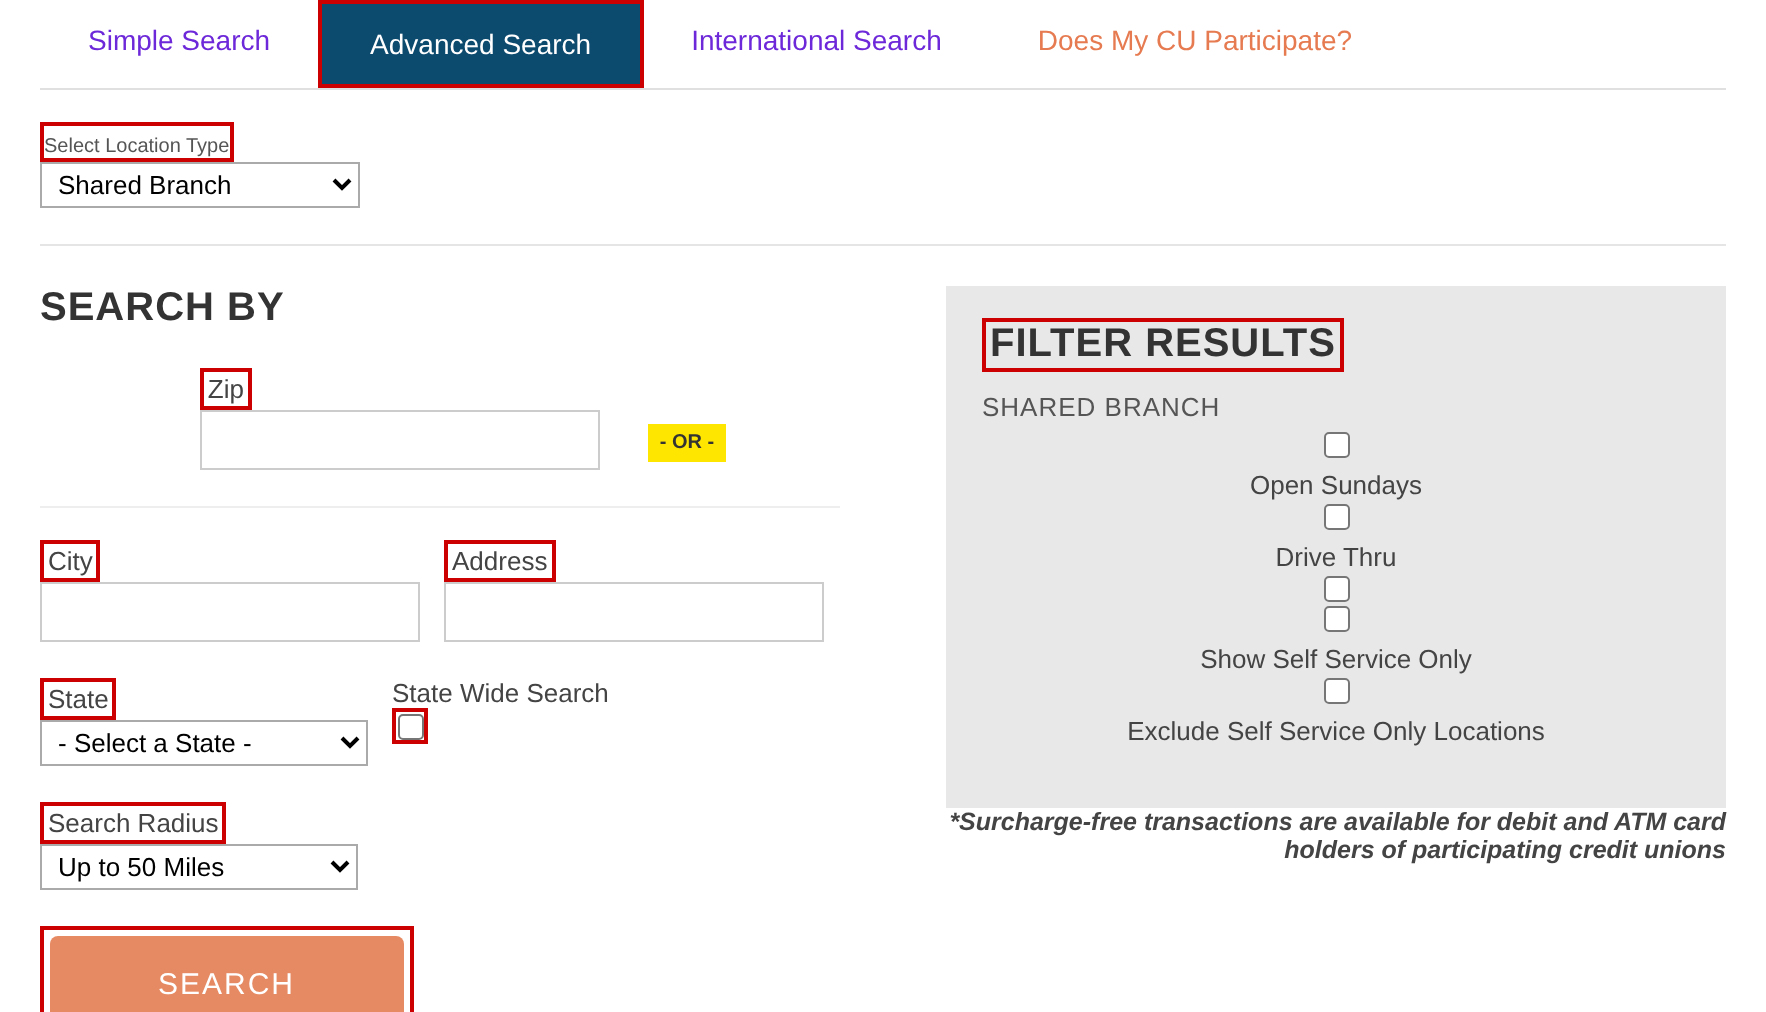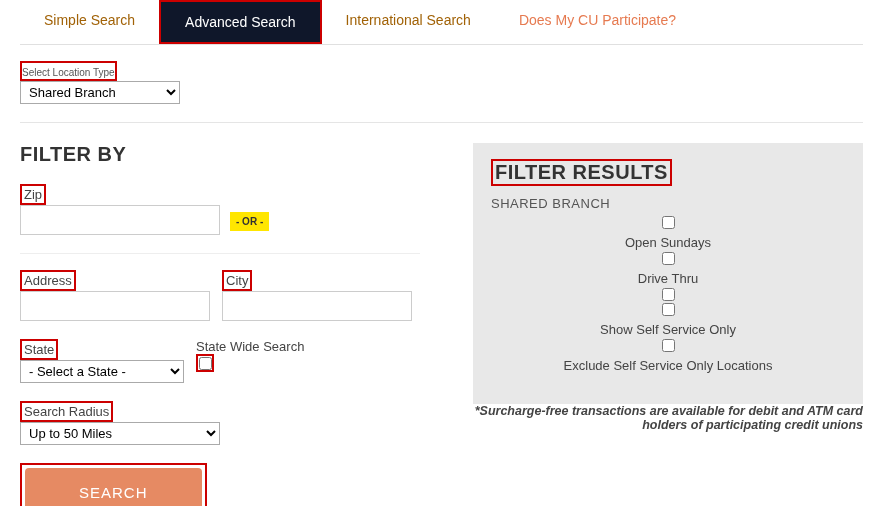--- a/index.html
+++ b/index.html
@@ -1,44 +1,44 @@
 <!DOCTYPE html>
 <html><head>
 <meta charset="utf-8">
 <style>
 * { box-sizing: border-box; margin: 0; padding: 0; }
 body { font-family: Arial, Helvetica, sans-serif; font-size: 14px; color: #333; width: 883px; }
 .container { padding: 0 20px; }
 .tabs { display: flex; border-bottom: 1px solid #e0e0e0; margin-bottom: 16px; }
-.tab { padding: 12px 24px; color: #a16207; cursor: pointer; background: #fff; }
-.tab.active { background: #0f172a; color: #fff; }
+.tab { padding: 12px 24px; color: #6d28d9; cursor: pointer; background: #fff; }
+.tab.active { background: #0c4a6e; color: #fff; }
 .tab.link { color: #e67a50; }
 .redbox { border: 2px solid #c00; display: inline-block; }
 .section-label { font-size: 10px; color: #555; margin-bottom: 4px; }
 select { font-size: 13px; padding: 2px 4px; border: 1px solid #aaa; background: #fff; }
 .loc-select { width: 160px; }
 hr { border: none; border-top: 1px solid #e5e5e5; margin: 14px 0 20px 0; }
 .columns { display: flex; gap: 30px; }
 .left { flex: 1; }
 .right { width: 390px; }
 h2 { font-size: 20px; font-weight: bold; letter-spacing: 0.5px; margin-bottom: 18px; font-family: Arial, sans-serif; }
 .field-label { font-size: 13px; color: #444; display: inline-block; padding: 1px 2px; }
 .row { margin-bottom: 18px; }
 input[type=text] { border: 1px solid #ccc; padding: 6px; font-size: 13px; height: 30px; }
-.zip-row { display: flex; align-items: flex-end; gap: 10px; }
+.zip-row { display: flex; align-items: flex-end; gap: 24px; justify-content: center; }
 .zip-input { width: 200px; }
 .or-tag { background: #ffe600; font-weight: bold; padding: 4px 6px; font-size: 10px; margin-bottom: 4px; }
 .addr-row { display: flex; gap: 12px; }
 .addr-input { width: 190px; }
 .city-input { width: 190px; }
 .state-row { display: flex; gap: 12px; align-items: flex-start; margin-top: 16px; }
 .state-select { width: 164px; }
 .sws { display: flex; flex-direction: column; }
 .sws label { font-size: 13px; color: #444; }
-.radius-select { width: 200px; }
+.radius-select { width: 159px; }
 .search-btn { background: #e68a63; color: #fff; border: none; padding: 16px 54px; font-size: 15px; letter-spacing: 1px; border-radius: 4px; cursor: pointer; }
 .filter-panel { background: #e8e8e8; padding: 16px 18px 30px 18px; }
 .filter-panel h2 { margin-bottom: 10px; }
 .filter-sub { font-size: 13px; color: #555; margin-bottom: 4px; letter-spacing: 0.5px; }
 .filter-list { list-style: none; }
 .filter-list li { font-size: 13px; color: #444; padding: 1px 0; display: flex; align-items: center; gap: 6px; flex-direction: column; }
 .filter-list input[type=checkbox] { margin: 0; }
 .footnote { font-size: 12.5px; color: #444; text-align: right; font-style: italic; font-weight: bold; }
 .hr-thin { border: none; border-top: 1px solid #eee; margin: 10px 0 16px 0; width: 400px; }
 </style>
@@ -59,40 +59,40 @@
     <span class="redbox"><span class="section-label">Select Location Type</span></span><br>
     <select class="loc-select">
       <option>Shared Branch</option>
     </select>
   </div>
 
   <hr>
 
   <div class="columns">
     <div class="left">
-      <h2>FILTER BY</h2>
+      <h2>SEARCH BY</h2>
 
       <div class="row zip-row">
         <div>
           <span class="redbox"><span class="field-label">Zip</span></span><br>
           <input type="text" class="zip-input" style="">
         </div>
         <div class="or-tag">- OR -</div>
       </div>
 
       <hr class="hr-thin">
 
       <div class="row addr-row">
         <div>
+          <span class="redbox"><span class="field-label">City</span></span><br>
+          <input type="text" class="city-input" style="">
+        </div>
+        <div>
           <span class="redbox"><span class="field-label">Address</span></span><br>
           <input type="text" class="addr-input" style="">
-        </div>
-        <div>
-          <span class="redbox"><span class="field-label">City</span></span><br>
-          <input type="text" class="city-input" style="">
         </div>
       </div>
 
       <div class="row state-row">
         <div>
           <span class="redbox"><span class="field-label">State</span></span><br>
           <select class="state-select">
             <option>- Select a State -</option>
           </select>
         </div>

